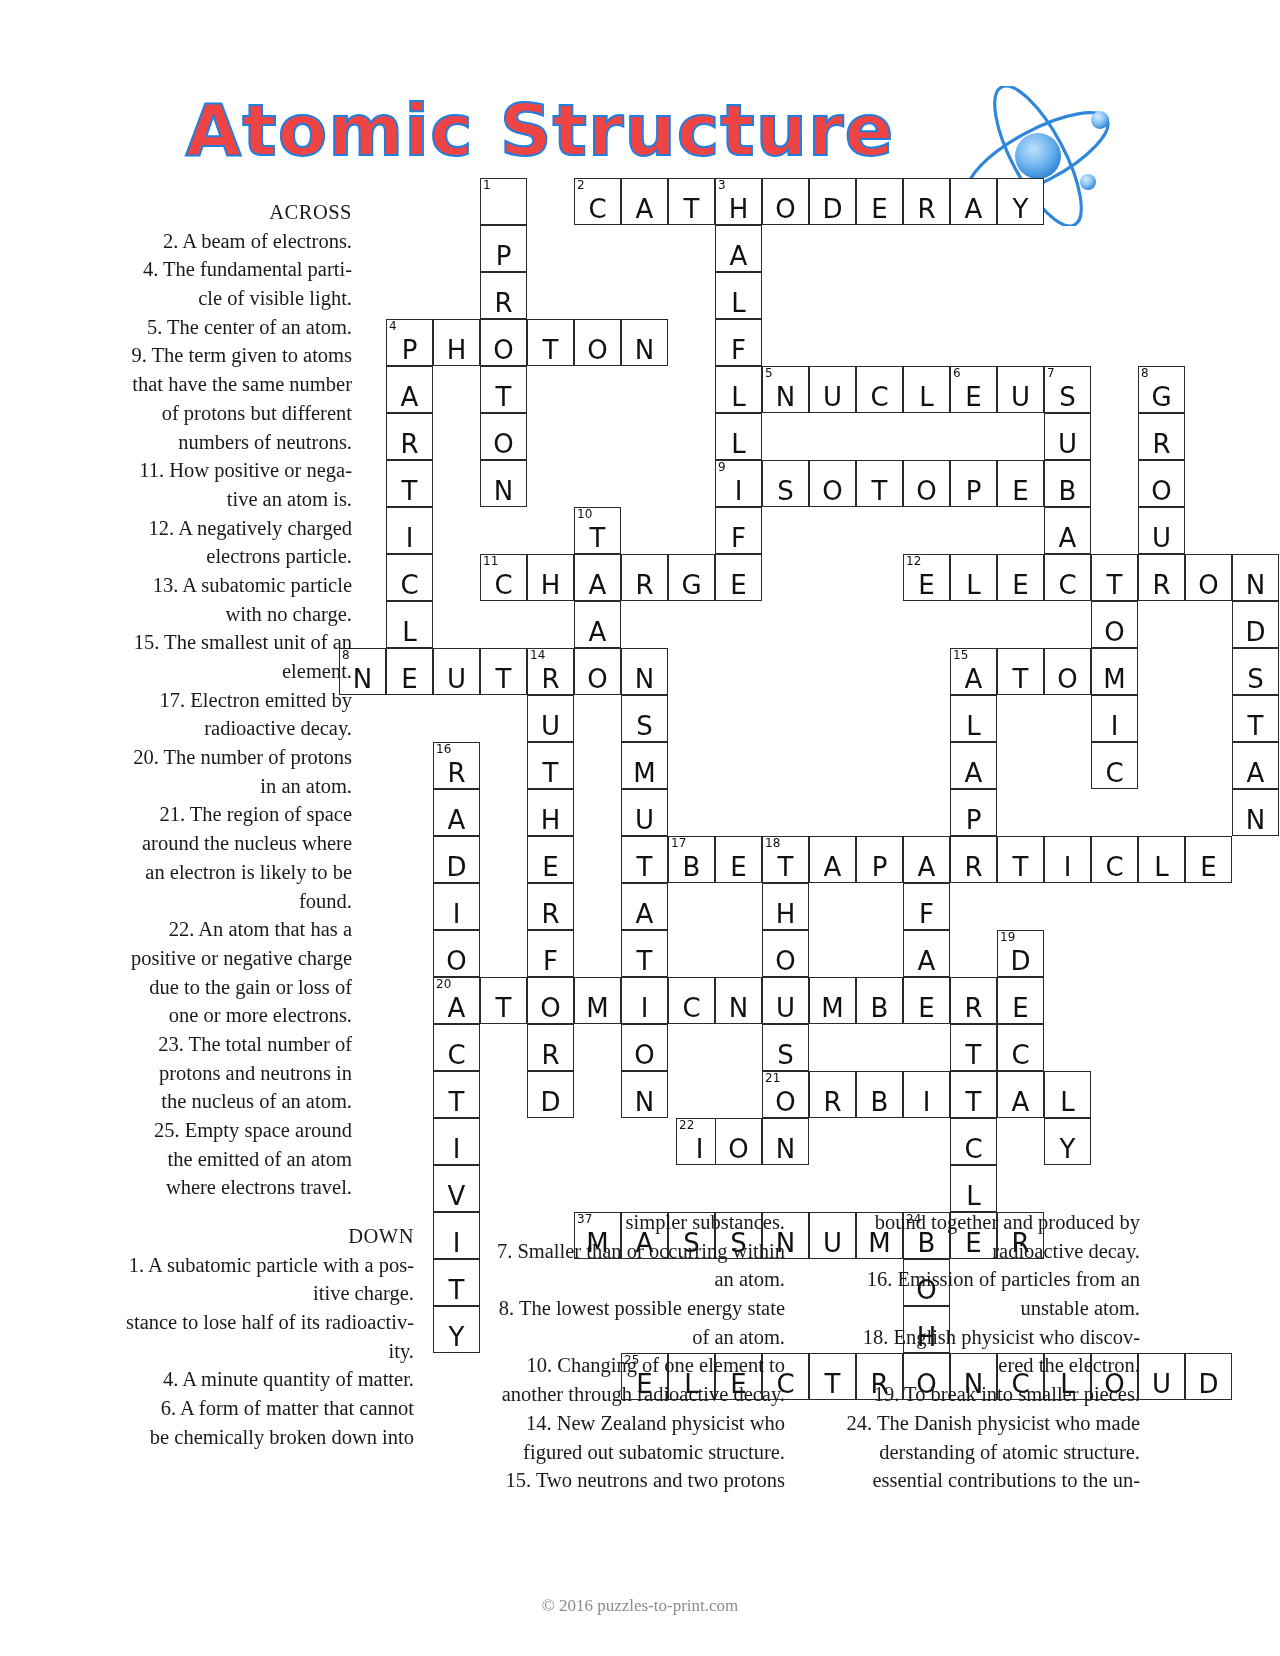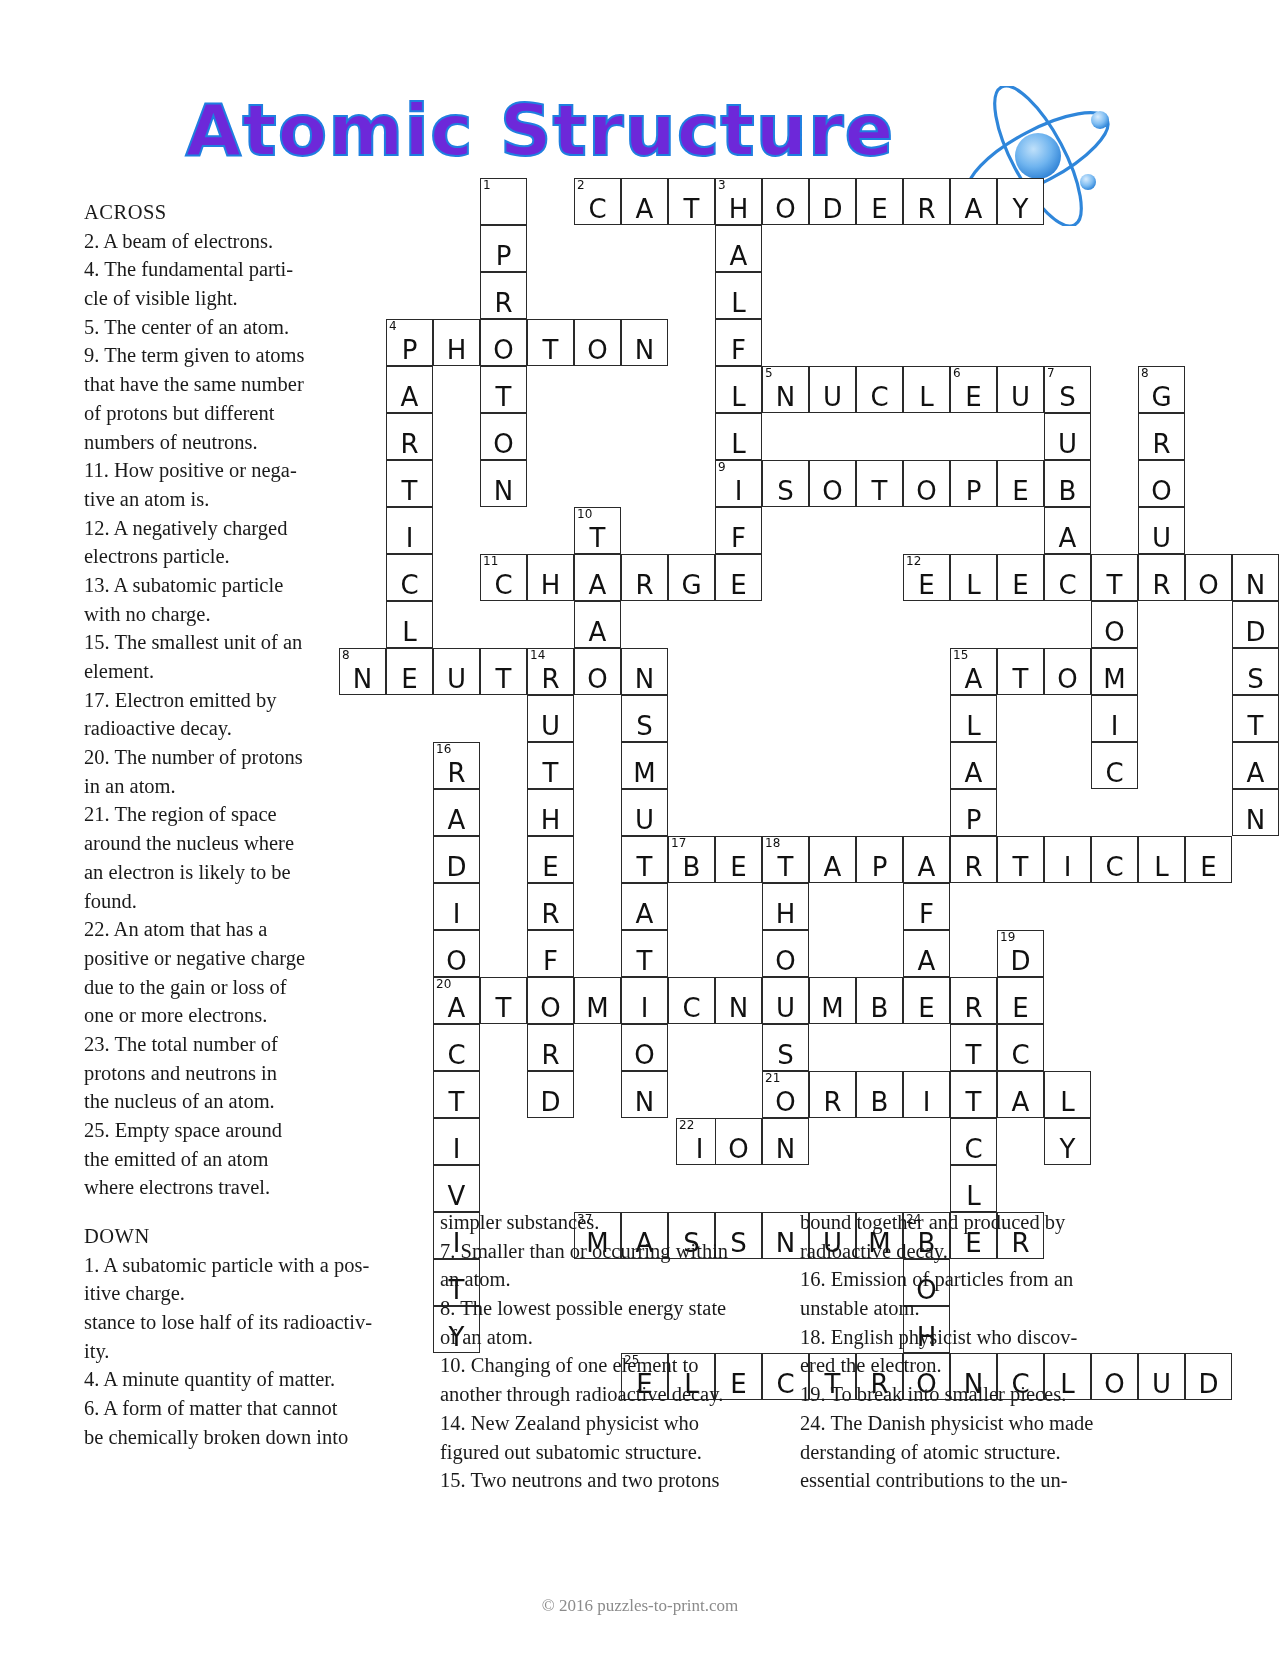--- a/index.html
+++ b/index.html
@@ -15,28 +15,28 @@
   #title-area {
     position:absolute; left:0; top:48px; width:1280px; height:110px;
   }
   #page-title {
     position:absolute; left:170px; top:46px; width:740px;
     text-align:center;
     font-family:"DejaVu Sans", sans-serif;
     font-weight:bold;
     font-size:72px;
     letter-spacing:1px;
-    color:#6d28d9;
+    color:#ef4444;
     -webkit-text-stroke:2px #1f7fe0;
     line-height:1;
   }
   #atom-logo { position:absolute; left:940px; top:38px; width:210px; height:140px; }
 
   
-  .clue-col { position:absolute; font-size:20.5px; line-height:1.40; }
+  .clue-col { position:absolute; font-size:20.5px; line-height:1.40;text-align:right; }
   .clue-head { font-size:20.5px; letter-spacing:.5px; }
   #across-col { left:84px; top:198px; width:268px; }
   #down-col   { left:84px; top:1222px; width:330px; }
   #down-col2  { left:440px; top:1208px; width:345px; }
   #down-col3  { left:800px; top:1208px; width:340px; }
   .clue-line { margin:0; }
 
   
   #grid { position:absolute; left:0; top:0; width:1280px; height:1656px; }
   .cell {

